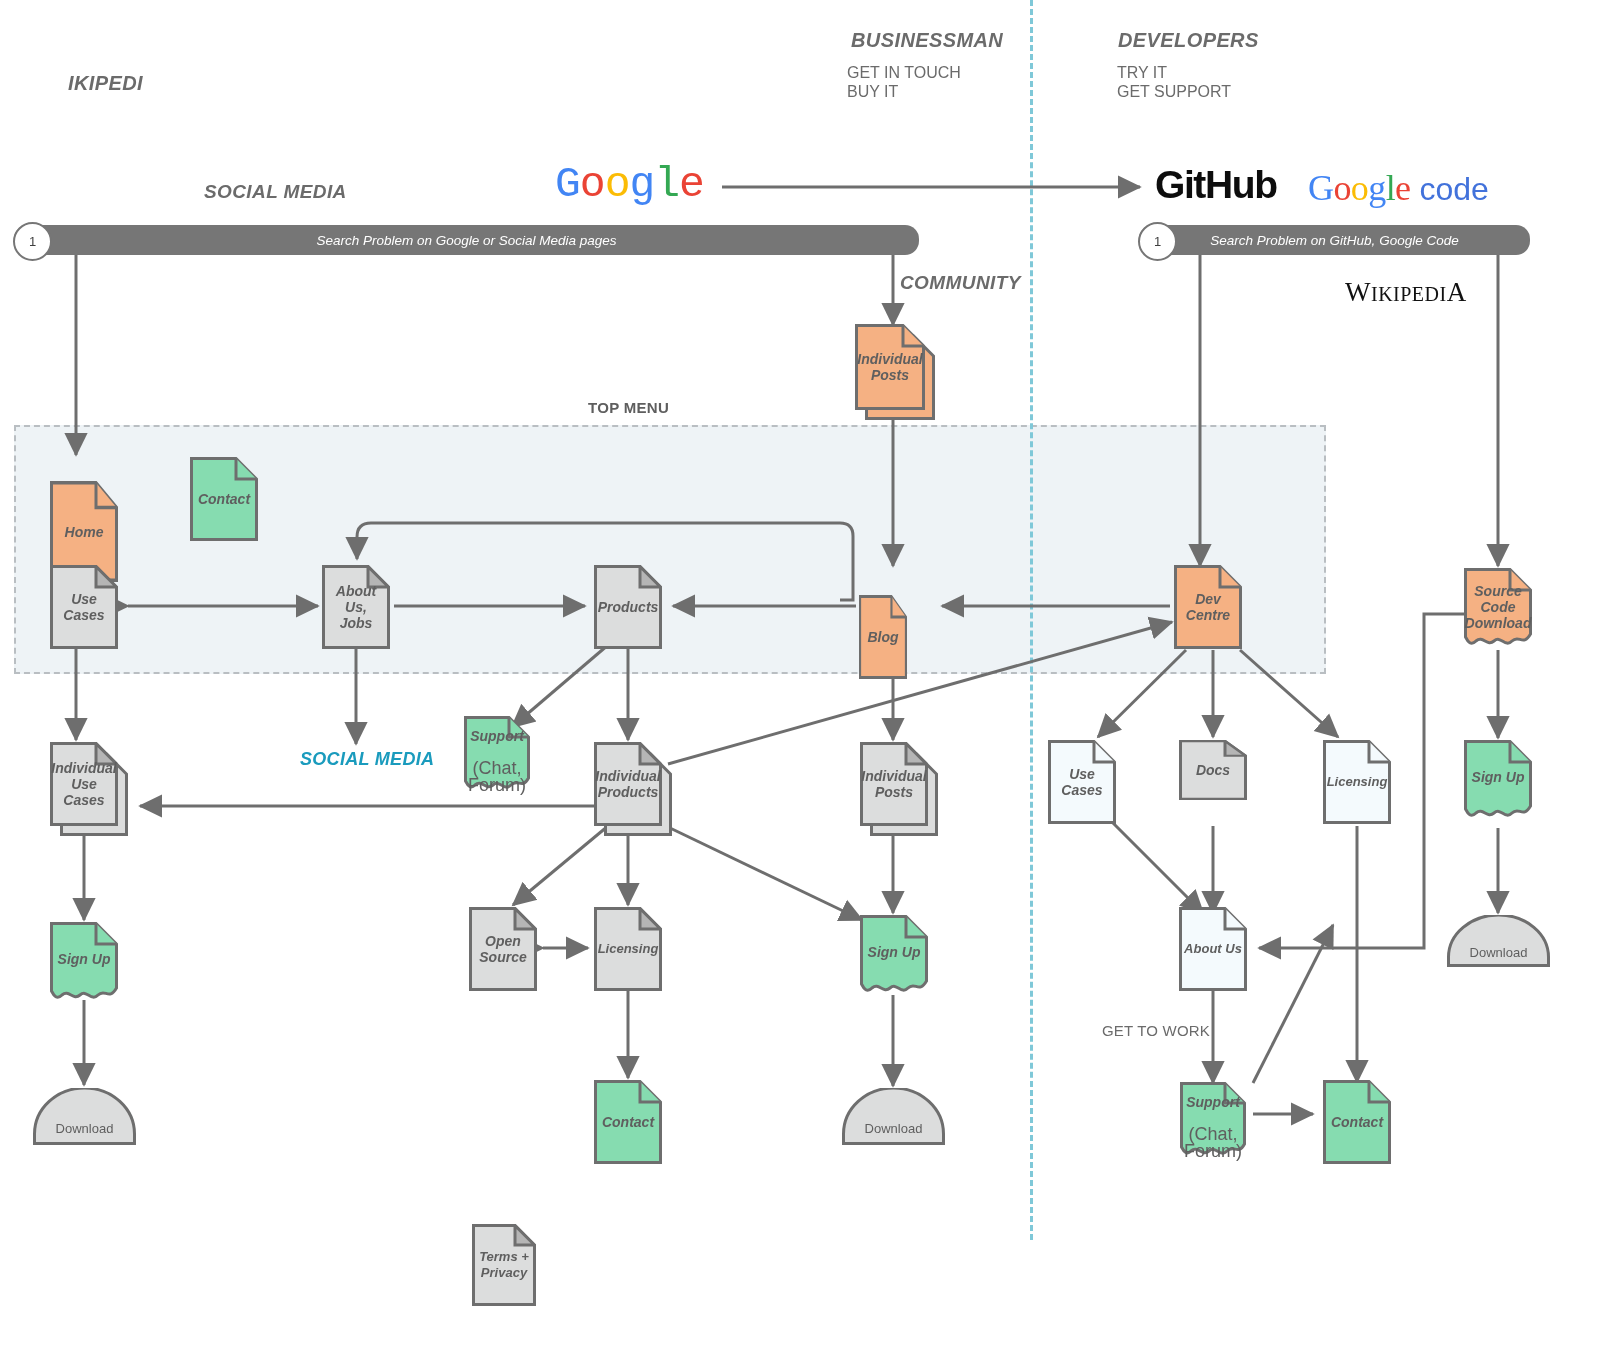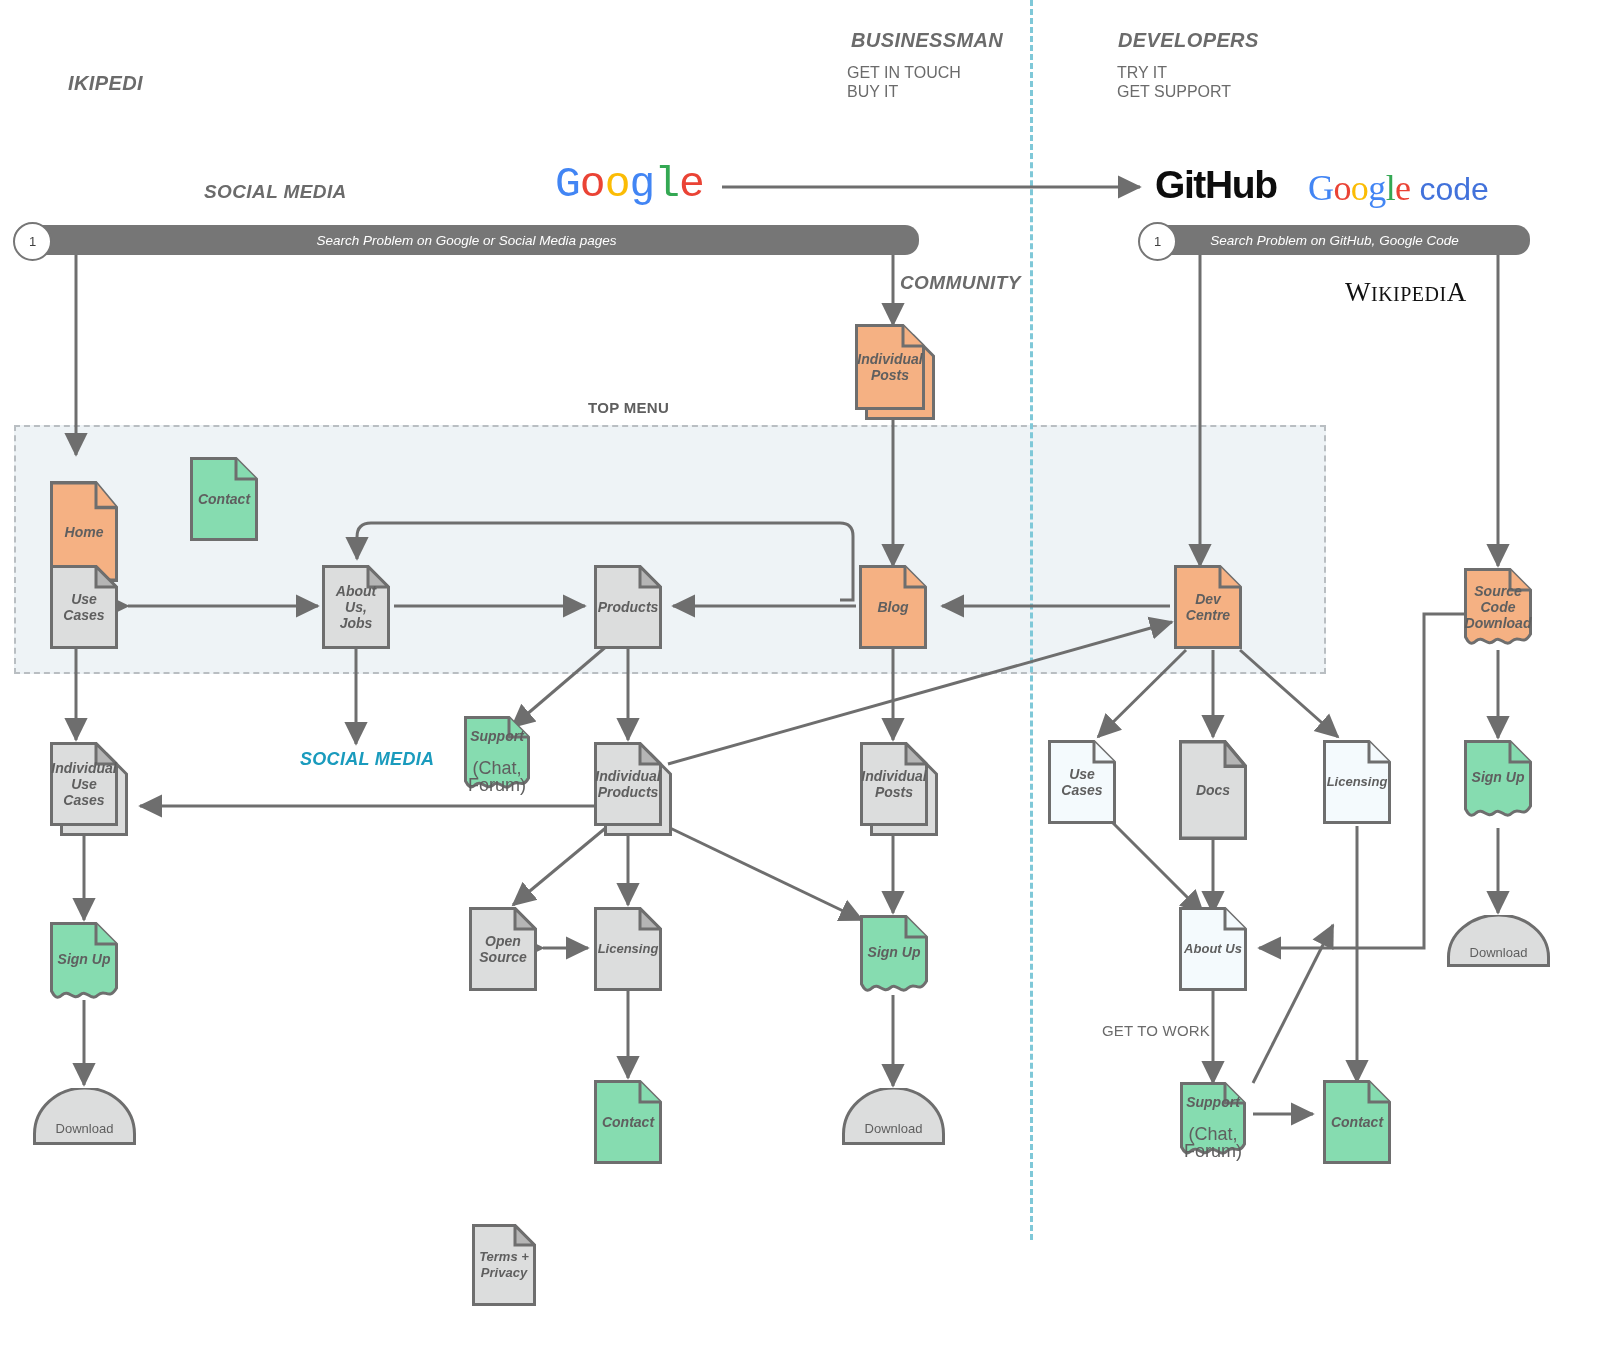--- a/index.html
+++ b/index.html
@@ -360,21 +360,21 @@
   </div>
 
   <div class="node" style="left:594px; top:565px; width:68px; height:84px;">
     <svg viewBox="0 0 68 84" preserveAspectRatio="none">
       <path d="M1.5,1.5 L46,1.5 L66.5,22 L66.5,82.5 L1.5,82.5 Z" fill="#dcdddd" stroke="#6e6e6e" stroke-width="3"></path>
       <path d="M46,1.5 L66.5,22 L46,22 Z" fill="#b5b5b5" stroke="#6e6e6e" stroke-width="3"></path>
     </svg>
     <div class="node-label">Products</div>
   </div>
 
-  <div class="node" style="left:859px; top:565px; width:68px; height:84px;">
+  <div class="node" style="left:859px; top:595px; width:48px; height:84px;">
     <svg viewBox="0 0 68 84" preserveAspectRatio="none">
       <path d="M1.5,1.5 L46,1.5 L66.5,22 L66.5,82.5 L1.5,82.5 Z" fill="#f5b183" stroke="#6e6e6e" stroke-width="3"></path>
       <path d="M46,1.5 L46,22 L66.5,22" fill="#f5b183" stroke="#6e6e6e" stroke-width="3"></path>
     </svg>
     <div class="node-label">Blog</div>
   </div>
 
   <div class="node" style="left:1174px; top:565px; width:68px; height:84px;">
     <svg viewBox="0 0 68 84" preserveAspectRatio="none">
       <path d="M1.5,1.5 L46,1.5 L66.5,22 L66.5,82.5 L1.5,82.5 Z" fill="#f5b183" stroke="#6e6e6e" stroke-width="3"></path>
@@ -447,21 +447,21 @@
 
   <div class="node" style="left:1048px; top:740px; width:68px; height:84px;">
     <svg viewBox="0 0 68 84" preserveAspectRatio="none">
       <path d="M1.5,1.5 L46,1.5 L66.5,22 L66.5,82.5 L1.5,82.5 Z" fill="#f4fafd" stroke="#6e6e6e" stroke-width="3"></path>
       <path d="M46,1.5 L46,22 L66.5,22" fill="#f4fafd" stroke="#6e6e6e" stroke-width="3"></path>
     </svg>
     <div class="node-label">Use
 Cases</div>
   </div>
 
-  <div class="node" style="left:1179px; top:740px; width:68px; height:100px;">
+  <div class="node" style="left:1179px; top:740px; width:68px; height:60px;">
     <svg viewBox="0 0 68 84" preserveAspectRatio="none">
       <path d="M1.5,1.5 L46,1.5 L66.5,22 L66.5,82.5 L1.5,82.5 Z" fill="#dcdddd" stroke="#6e6e6e" stroke-width="3"></path>
       <path d="M46,1.5 L66.5,22 L46,22 Z" fill="#b5b5b5" stroke="#6e6e6e" stroke-width="3"></path>
     </svg>
     <div class="node-label">Docs</div>
   </div>
 
   <div class="node" style="left:1323px; top:740px; width:68px; height:84px;">
     <svg viewBox="0 0 68 84" preserveAspectRatio="none">
       <path d="M1.5,1.5 L46,1.5 L66.5,22 L66.5,82.5 L1.5,82.5 Z" fill="#f4fafd" stroke="#6e6e6e" stroke-width="3"></path>

